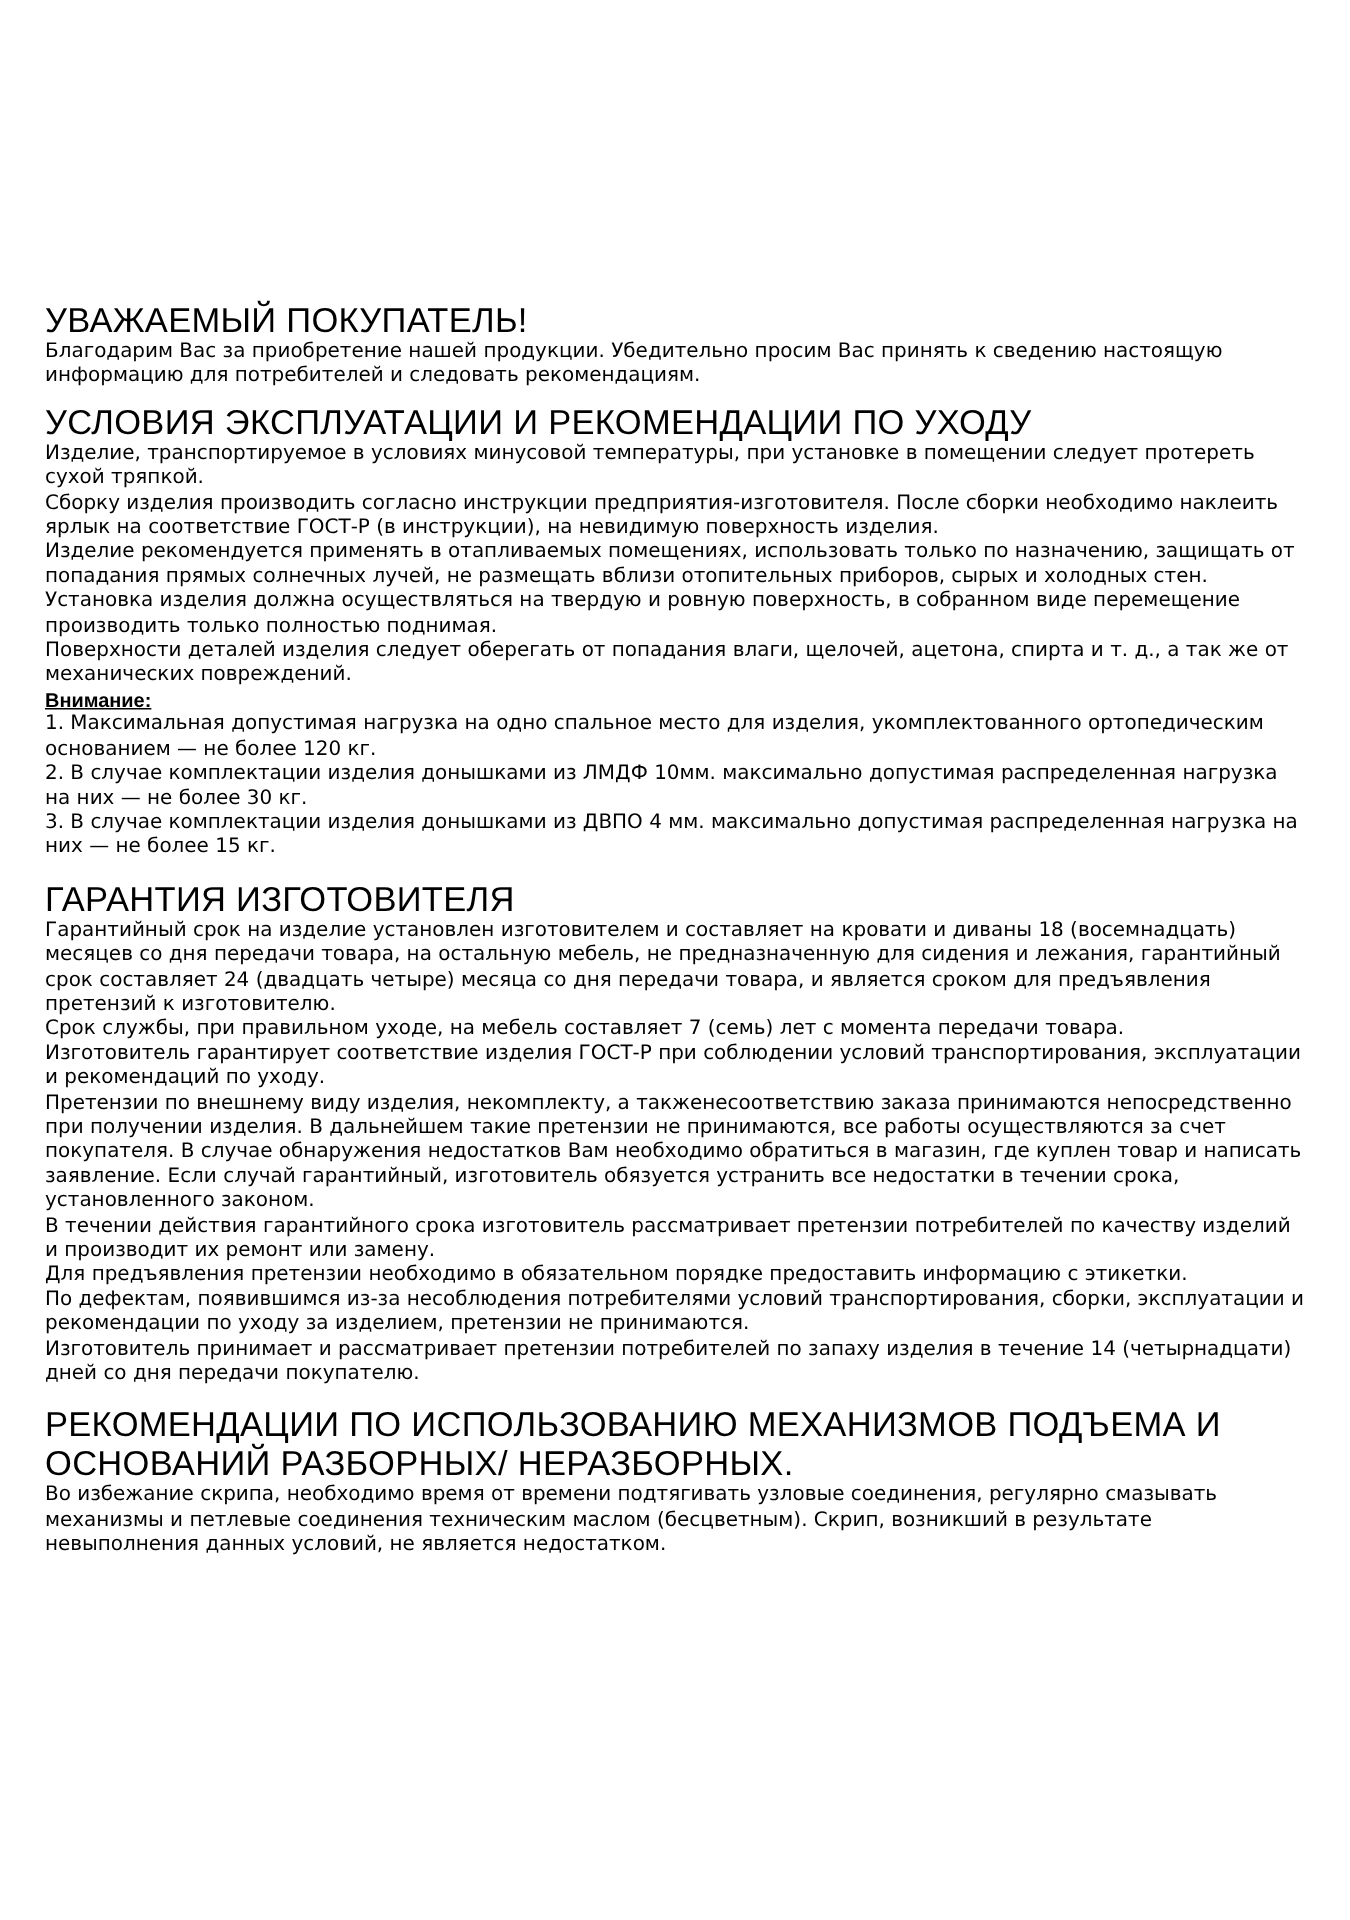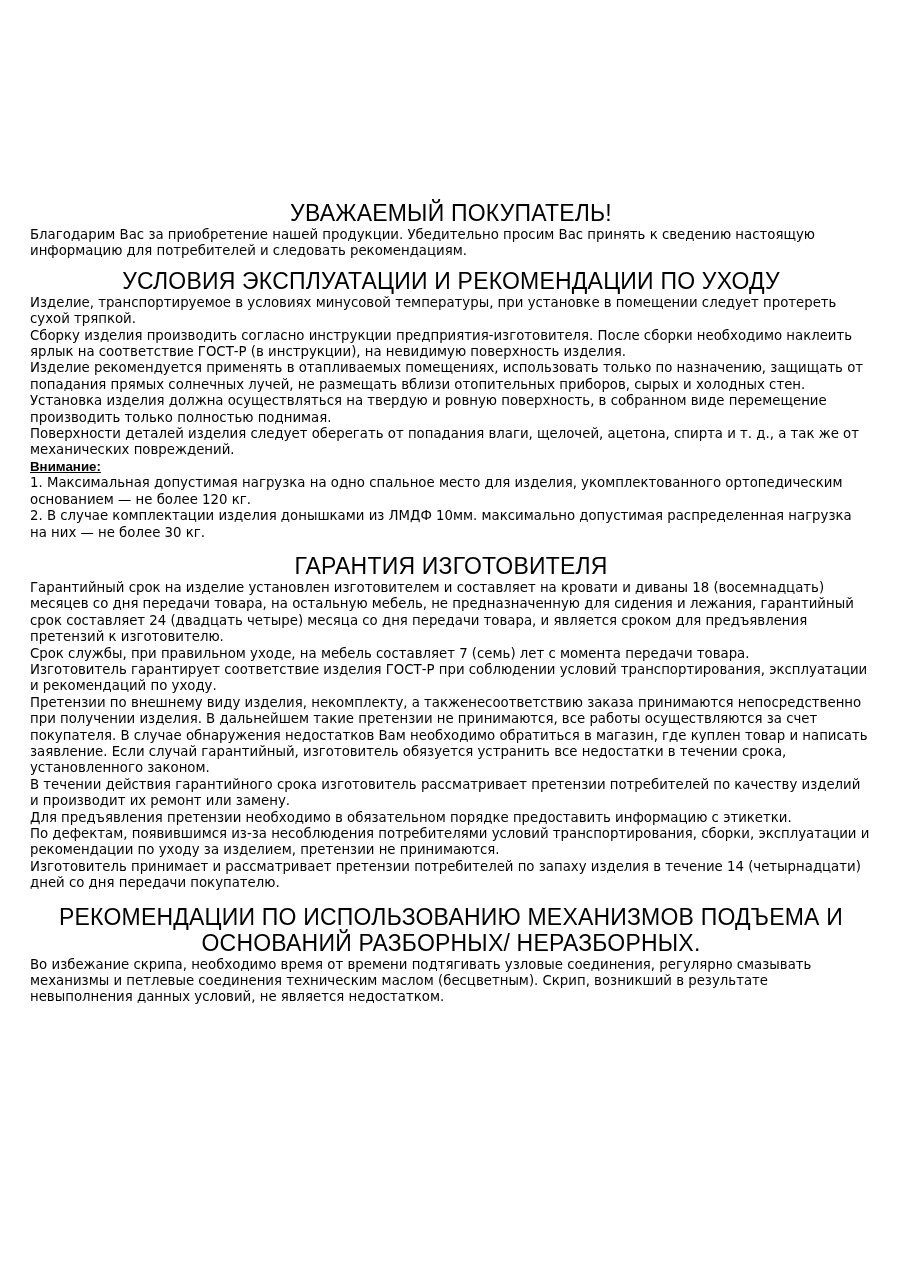--- a/index.html
+++ b/index.html
@@ -29,21 +29,20 @@
     top: 200px;
     width: 842px;
   }
   h1.section-title {
     font-family: "Liberation Sans", sans-serif;
     font-size: 23px;
     font-weight: normal;
     letter-spacing: 0.2px;
     margin: 0 0 1px 0;
     line-height: 26px;
-    text-align: center;
   }
   .section {
     margin-bottom: 2px;
   }
   .para {
     font-family: "DejaVu Sans", sans-serif;
     font-size: 13.3px;
     line-height: 16.4px;
     margin: 0;
     text-align: left;
@@ -81,20 +80,21 @@
     <div class="section">
       <h1 class="section-title">УСЛОВИЯ ЭКСПЛУАТАЦИИ И РЕКОМЕНДАЦИИ ПО УХОДУ</h1>
       <p class="para">Изделие, транспортируемое в условиях минусовой температуры, при установке в помещении следует протереть сухой тряпкой.</p>
       <p class="para">Сборку изделия производить согласно инструкции предприятия-изготовителя. После сборки необходимо наклеить ярлык на соответствие ГОСТ-Р (в инструкции), на невидимую поверхность изделия.</p>
       <p class="para">Изделие рекомендуется  применять в отапливаемых помещениях, использовать только по назначению, защищать от попадания прямых солнечных лучей, не размещать вблизи отопительных приборов, сырых и холодных стен.</p>
       <p class="para">Установка изделия должна осуществляться на твердую и ровную поверхность, в собранном виде перемещение производить только полностью поднимая.</p>
       <p class="para">Поверхности деталей изделия следует оберегать от попадания влаги, щелочей, ацетона, спирта и т. д., а так же от механических повреждений.</p>
       <p class="attention">Внимание:</p>
       <p class="para">1. Максимальная допустимая нагрузка на одно спальное место для изделия, укомплектованного ортопедическим основанием — не более 120 кг.</p>
       <p class="para">2. В случае комплектации изделия донышками из ЛМДФ 10мм. максимально допустимая распределенная нагрузка на них — не более 30 кг.</p>
+      <p class="para">3. В случае комплектации изделия донышками из ДВПО 4 мм. максимально допустимая распределенная нагрузка на них — не более 15 кг.</p>
     </div>
 
     <div class="gap-md"></div>
 
     <div class="section">
       <h1 class="section-title">ГАРАНТИЯ ИЗГОТОВИТЕЛЯ</h1>
       <p class="para">Гарантийный срок на изделие установлен изготовителем и составляет на кровати и диваны 18 (восемнадцать) месяцев со дня передачи товара, на остальную мебель, не предназначенную для сидения и лежания, гарантийный срок составляет 24 (двадцать четыре) месяца со дня передачи товара, и является сроком для предъявления претензий к изготовителю.</p>
       <p class="para">Срок службы, при правильном уходе, на мебель составляет 7 (семь) лет с момента передачи товара.</p>
       <p class="para">Изготовитель гарантирует соответствие изделия ГОСТ-Р при соблюдении условий транспортирования, эксплуатации и рекомендаций по уходу.</p>
       <p class="para">Претензии по внешнему виду изделия, некомплекту, а такженесоответствию заказа принимаются непосредственно при получении изделия. В дальнейшем такие претензии не принимаются, все работы осуществляются за счет покупателя. В случае обнаружения недостатков  Вам необходимо обратиться в магазин, где куплен товар и написать заявление. Если случай гарантийный, изготовитель обязуется устранить все недостатки в течении срока, установленного законом.</p>

